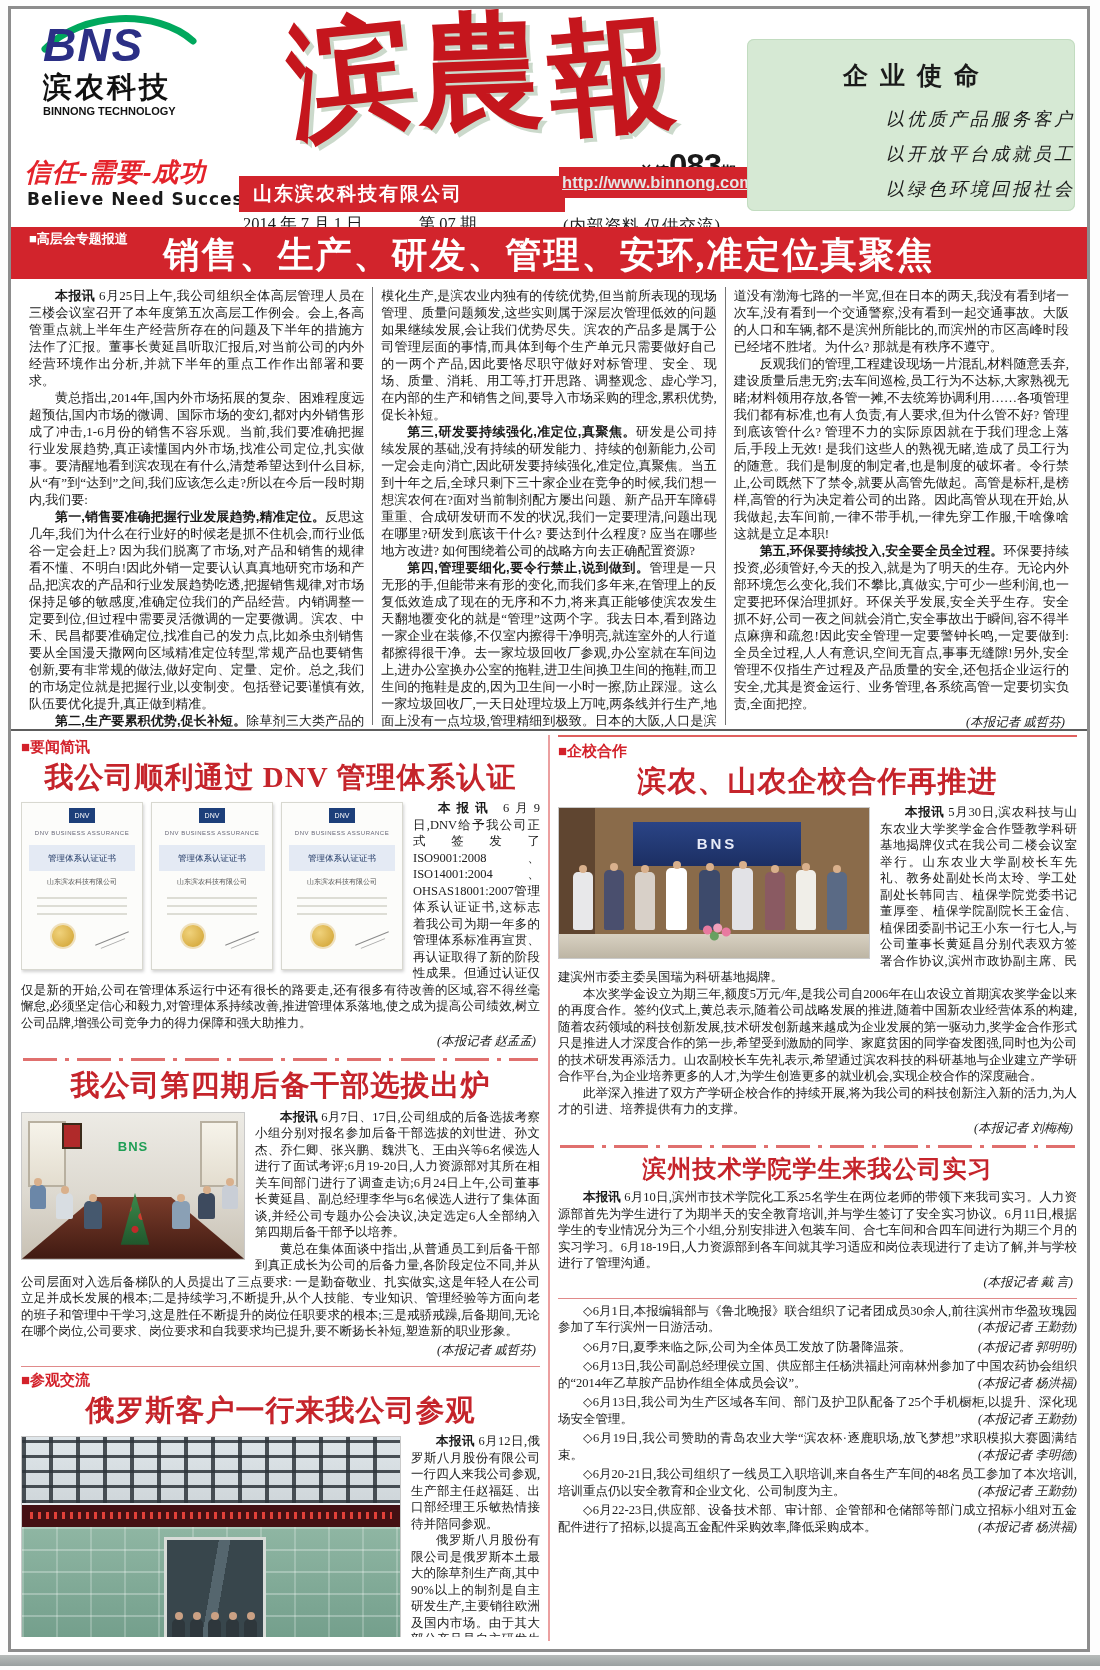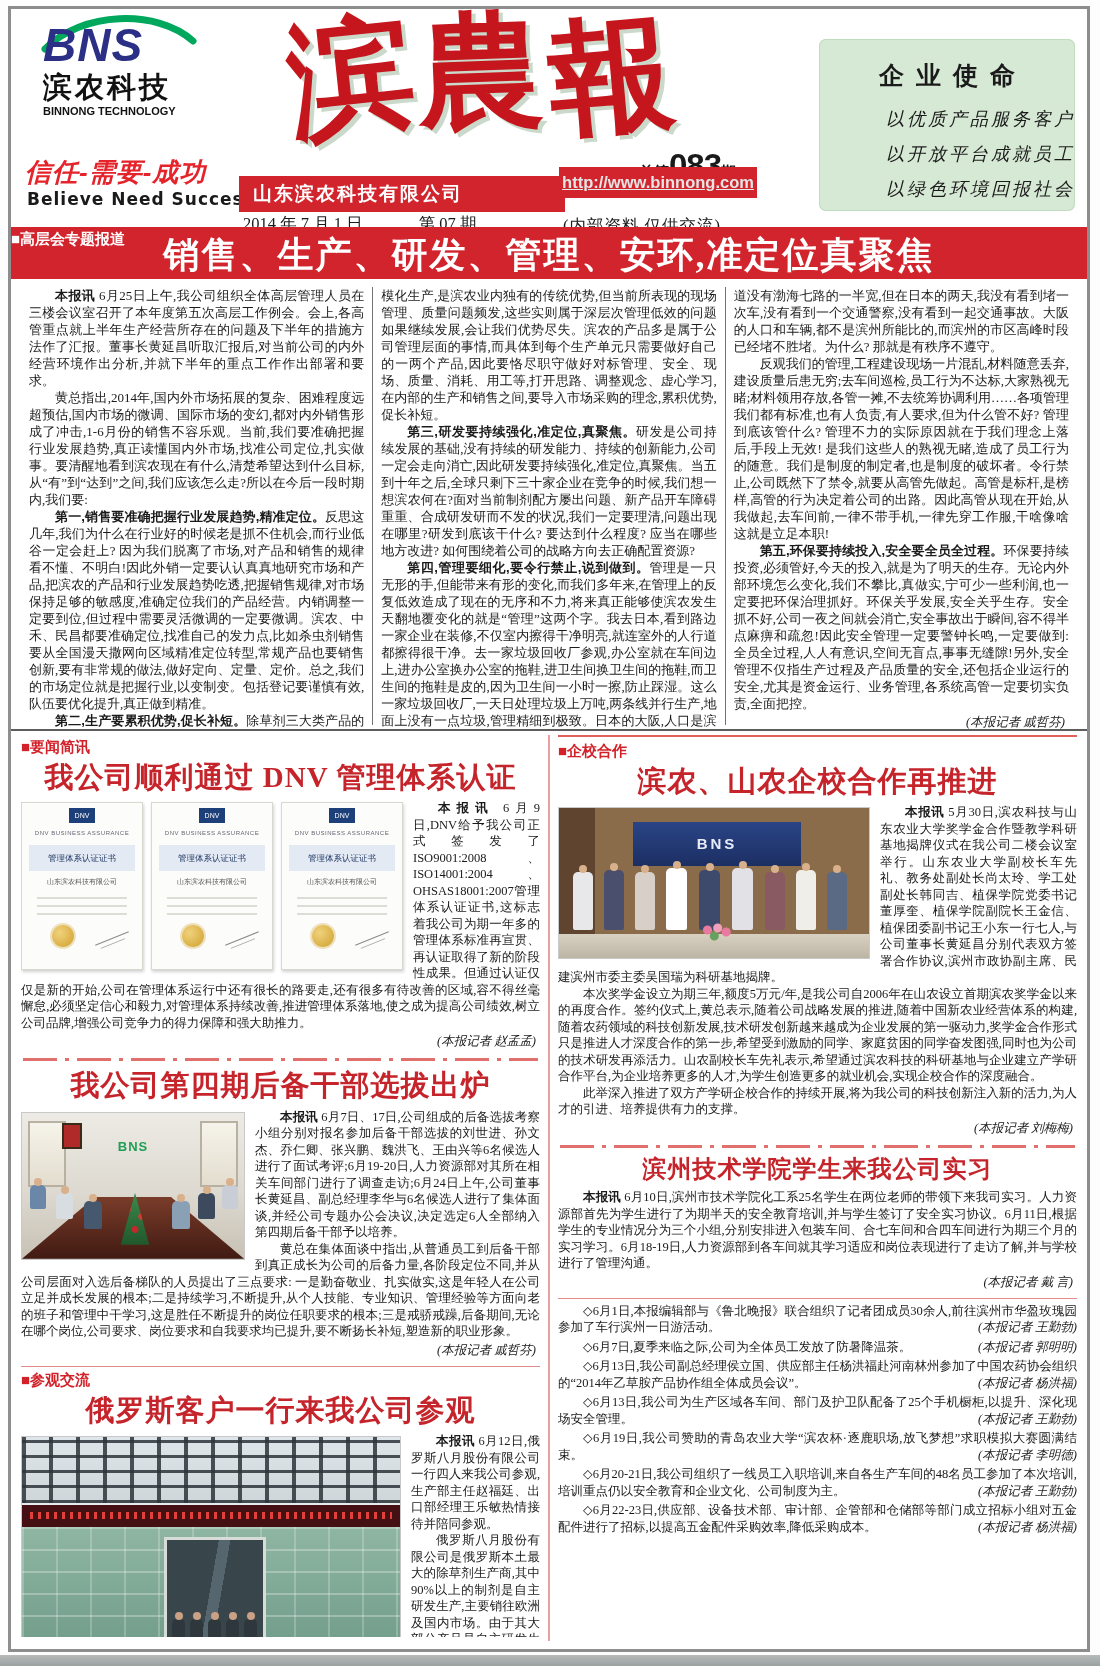--- a/index.html
+++ b/index.html
@@ -18,27 +18,27 @@
   .mast-title span:nth-child(1){transform:rotate(-6deg) translateY(6px);}
   .mast-title span:nth-child(2){transform:rotate(-2deg);}
   .mast-title span:nth-child(3){transform:rotate(-5deg) translateY(4px);}
   .issue-no{position:absolute;left:628px;top:138px;font-family:"Liberation Sans","DejaVu Sans",sans-serif;white-space:nowrap;}
   .issue-no .small{font-size:15px;font-weight:bold;}
   .issue-no .big{font-size:33px;font-weight:bold;letter-spacing:-1px;}
   .company-bar{position:absolute;left:228px;top:167px;width:312px;background:#d2242c;color:#fff;font-family:"Liberation Sans","DejaVu Sans",sans-serif;font-weight:bold;font-size:19px;padding:5px 0 5px 14px;letter-spacing:2px;}
   .website-bar{position:absolute;left:548px;top:158px;width:198px;background:#d2242c;color:#e5e5e5;font-family:"Liberation Sans","DejaVu Sans",sans-serif;font-weight:bold;font-size:16.5px;text-align:center;padding:6px 0;text-decoration:underline;}
   .dateline{position:absolute;left:232px;top:204px;width:310px;display:flex;gap:56px;font-size:16.5px;}
   .note{position:absolute;left:552px;top:206px;font-size:16.5px;letter-spacing:1px;}
-  .mission{position:absolute;right:12px;top:30px;width:256px;height:172px;background:#d6e9d4;border-radius:7px;box-shadow:inset 0 0 0 1px #c2dcc0;}
+  .mission{position:absolute;right:12px;top:30px;width:328px;height:172px;background:#d6e9d4;border-radius:7px;box-shadow:inset 0 0 0 1px #c2dcc0;}
   .mission-title{text-align:center;font-family:"Liberation Sans","DejaVu Sans",sans-serif;font-weight:bold;font-size:25px;letter-spacing:12px;margin:20px 0 10px 12px;}
   .mission-line{text-align:right;font-size:18px;font-style:italic;letter-spacing:3px;line-height:1.95;}
 
   
   .banner{position:relative;height:52px;background:#d2242c;color:#fff;margin-top:2px;}
-  .banner-tag{position:absolute;left:0;top:3px;font-family:"Liberation Sans","DejaVu Sans",sans-serif;font-weight:bold;font-size:15px;}
+  .banner-tag{position:absolute;left:18px;top:3px;font-family:"Liberation Sans","DejaVu Sans",sans-serif;font-weight:bold;font-size:13px;}
   .banner-title{text-align:center;font-weight:bold;font-size:36px;letter-spacing:2px;line-height:56px;}
 
   
   .lead-cols{display:flex;padding:8px 10px 4px;height:438px;overflow:hidden;border-bottom:2px solid #5d5d5d;}
   .lcol{flex:1;font-size:13px;line-height:17px;text-align:justify;padding:0 8px;}
   .lcol + .lcol{border-left:1px solid #737373;}
   .lcol p{margin:0;text-indent:2em;}
   .lcol p.cont{text-indent:0;}
   .plead{font-family:"Liberation Sans","DejaVu Sans",sans-serif;font-weight:bold;}
   .byl{text-align:right;font-style:italic;font-size:12.5px;padding-right:4px;margin-top:2px;}

